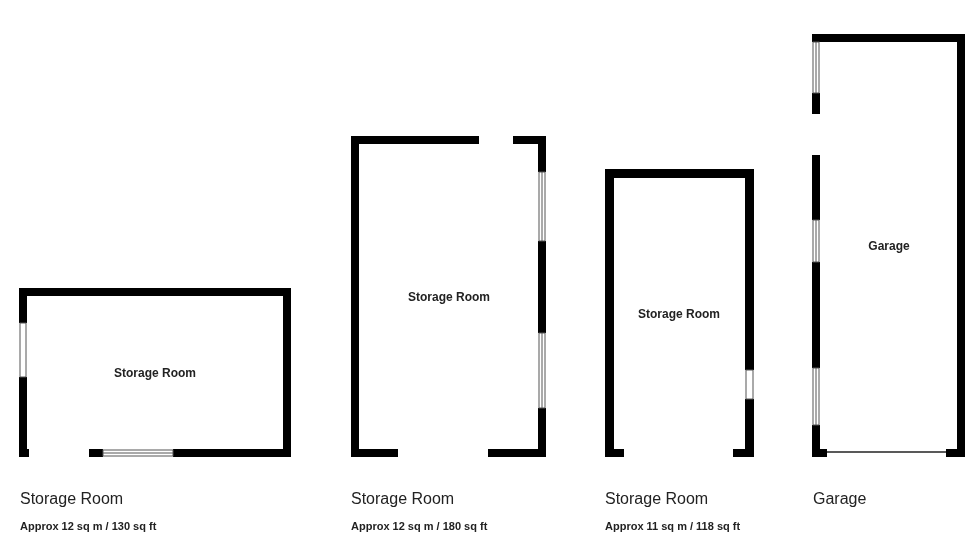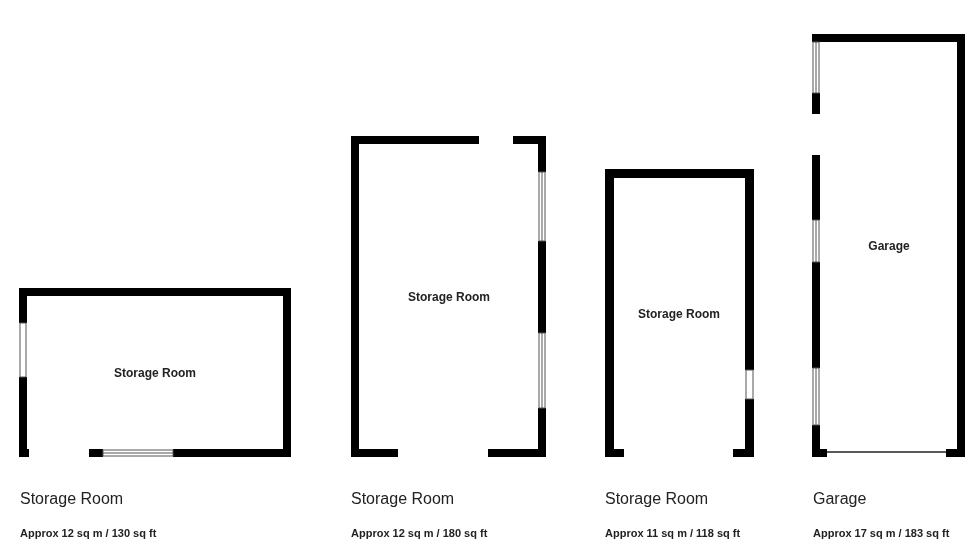--- a/index.html
+++ b/index.html
@@ -4,21 +4,21 @@
 <style>
   html, body { margin: 0; padding: 0; background: #ffffff; }
   body { width: 980px; height: 552px; position: relative; overflow: hidden;
          font-family: "Liberation Sans", sans-serif; color: #1a1a1a; }
   svg.plan { position: absolute; left: 0; top: 0; }
   .room-label { position: absolute; font-family: "Liberation Sans", sans-serif;
                 font-weight: bold; font-size: 12px; color: #222; white-space: nowrap;
                 transform: translate(-50%, -50%); }
   .caption { position: absolute; top: 489px; }
   .caption .name { font-size: 16px; color: #222; line-height: 20px; }
-  .caption .area { font-size: 11px; font-weight: bold; color: #222; line-height: 16px; margin-top: 16px; }
+  .caption .area { font-size: 11px; font-weight: bold; color: #222; line-height: 16px; margin-top: 9px; }
 </style>
 </head>
 <body>
 
 <svg class="plan" width="980" height="552" viewBox="0 0 980 552">
 
   <g fill="#000">
     <rect x="19" y="288" width="272" height="8"></rect>
     <rect x="283" y="288" width="8" height="169"></rect>
     <rect x="19" y="288" width="8" height="35"></rect>
@@ -98,14 +98,13 @@
 <div class="caption" style="left:351px;">
   <div class="name">Storage Room</div>
   <div class="area">Approx 12 sq m / 180 sq ft</div>
 </div>
 <div class="caption" style="left:605px;">
   <div class="name">Storage Room</div>
   <div class="area">Approx 11 sq m / 118 sq ft</div>
 </div>
 <div class="caption" style="left:813px;">
   <div class="name">Garage</div>
-  <div class="area">Approx 17 sq m / 183 sq ft</div>
 </div>
 
 </body></html>

